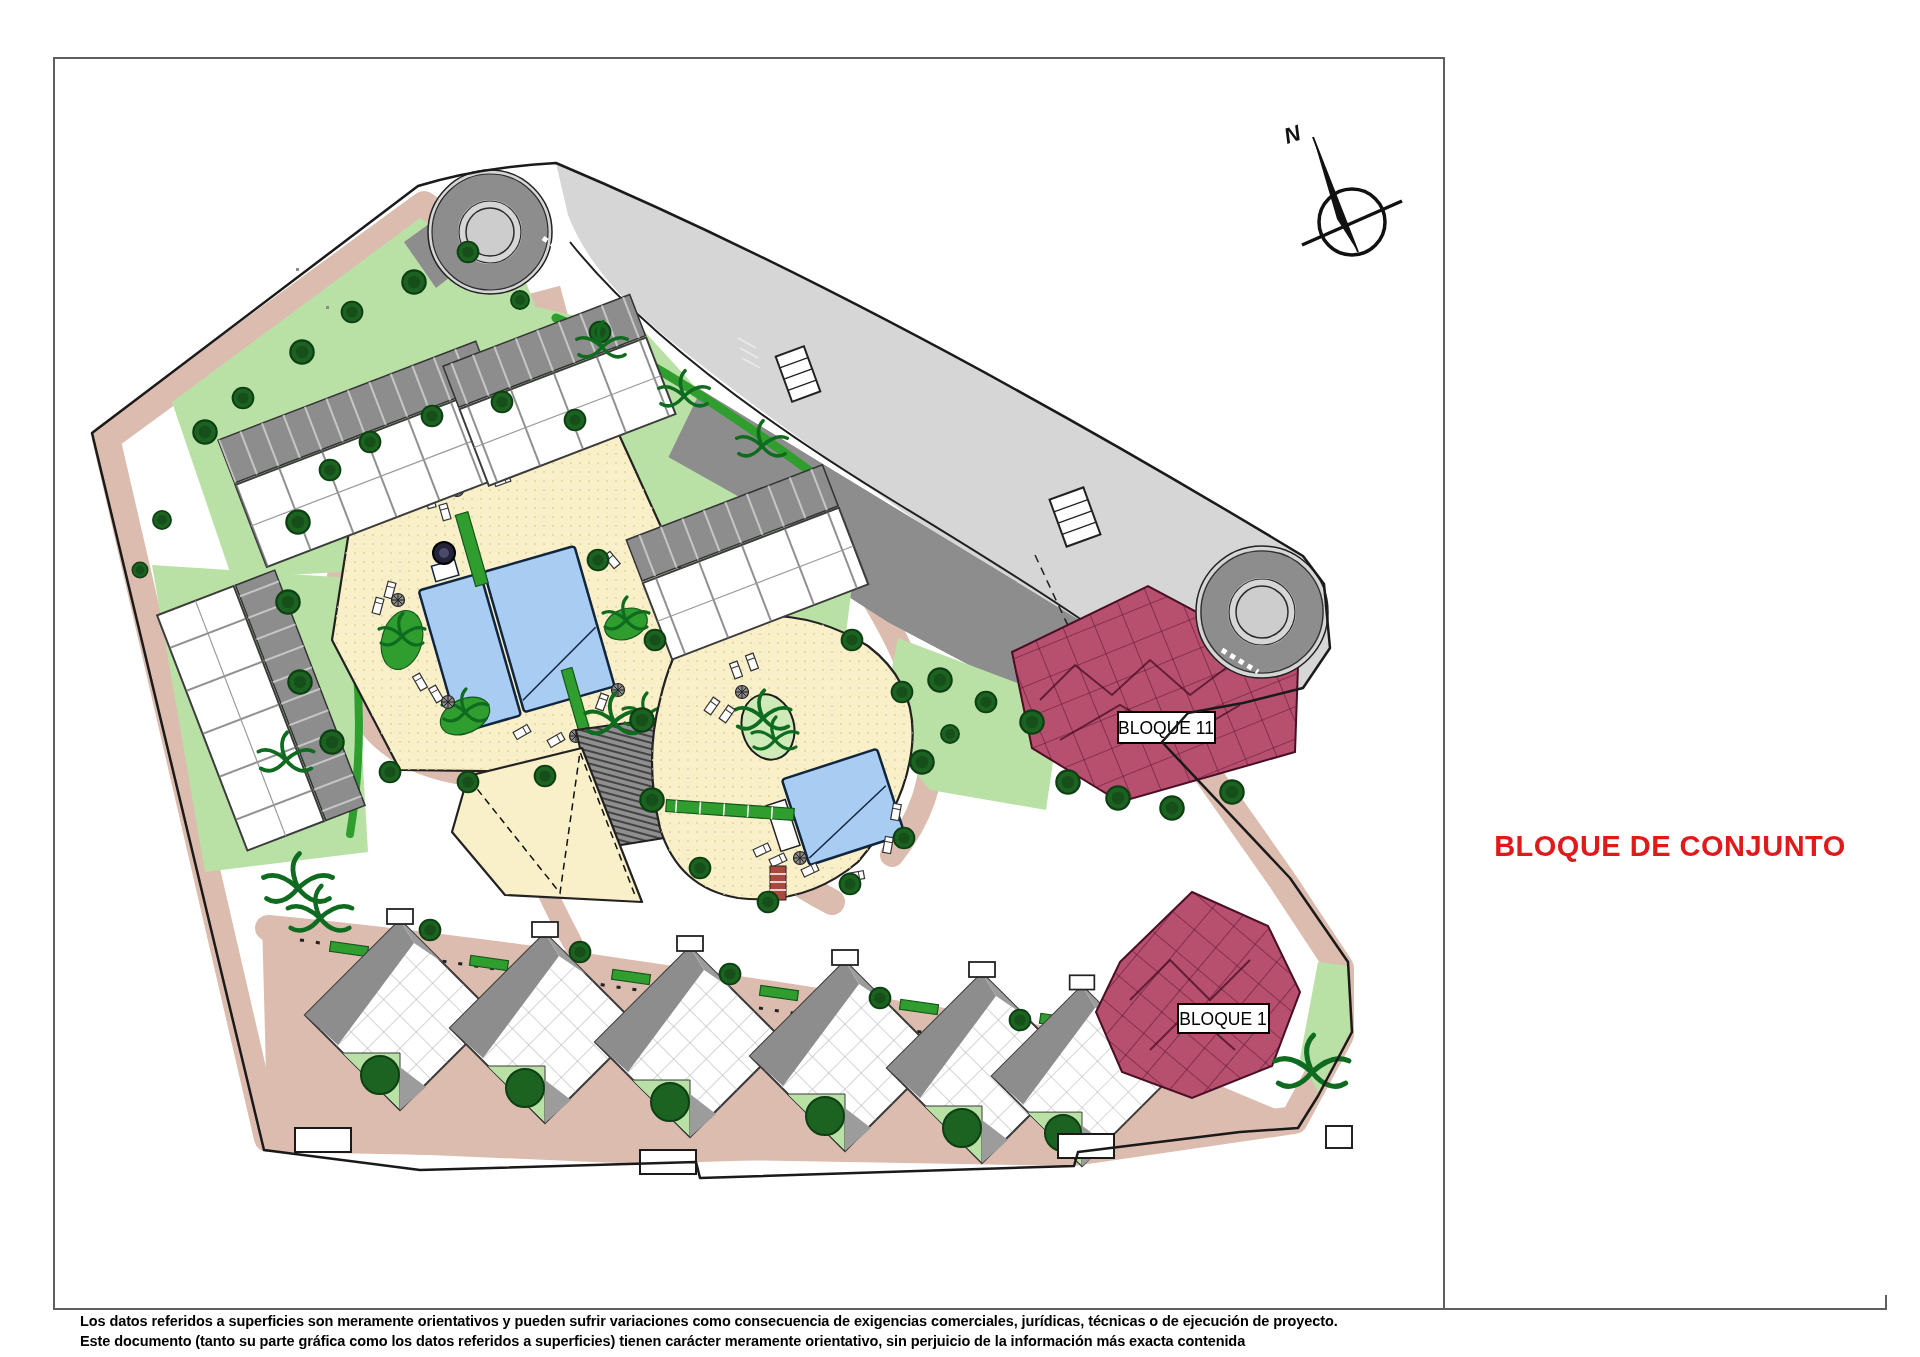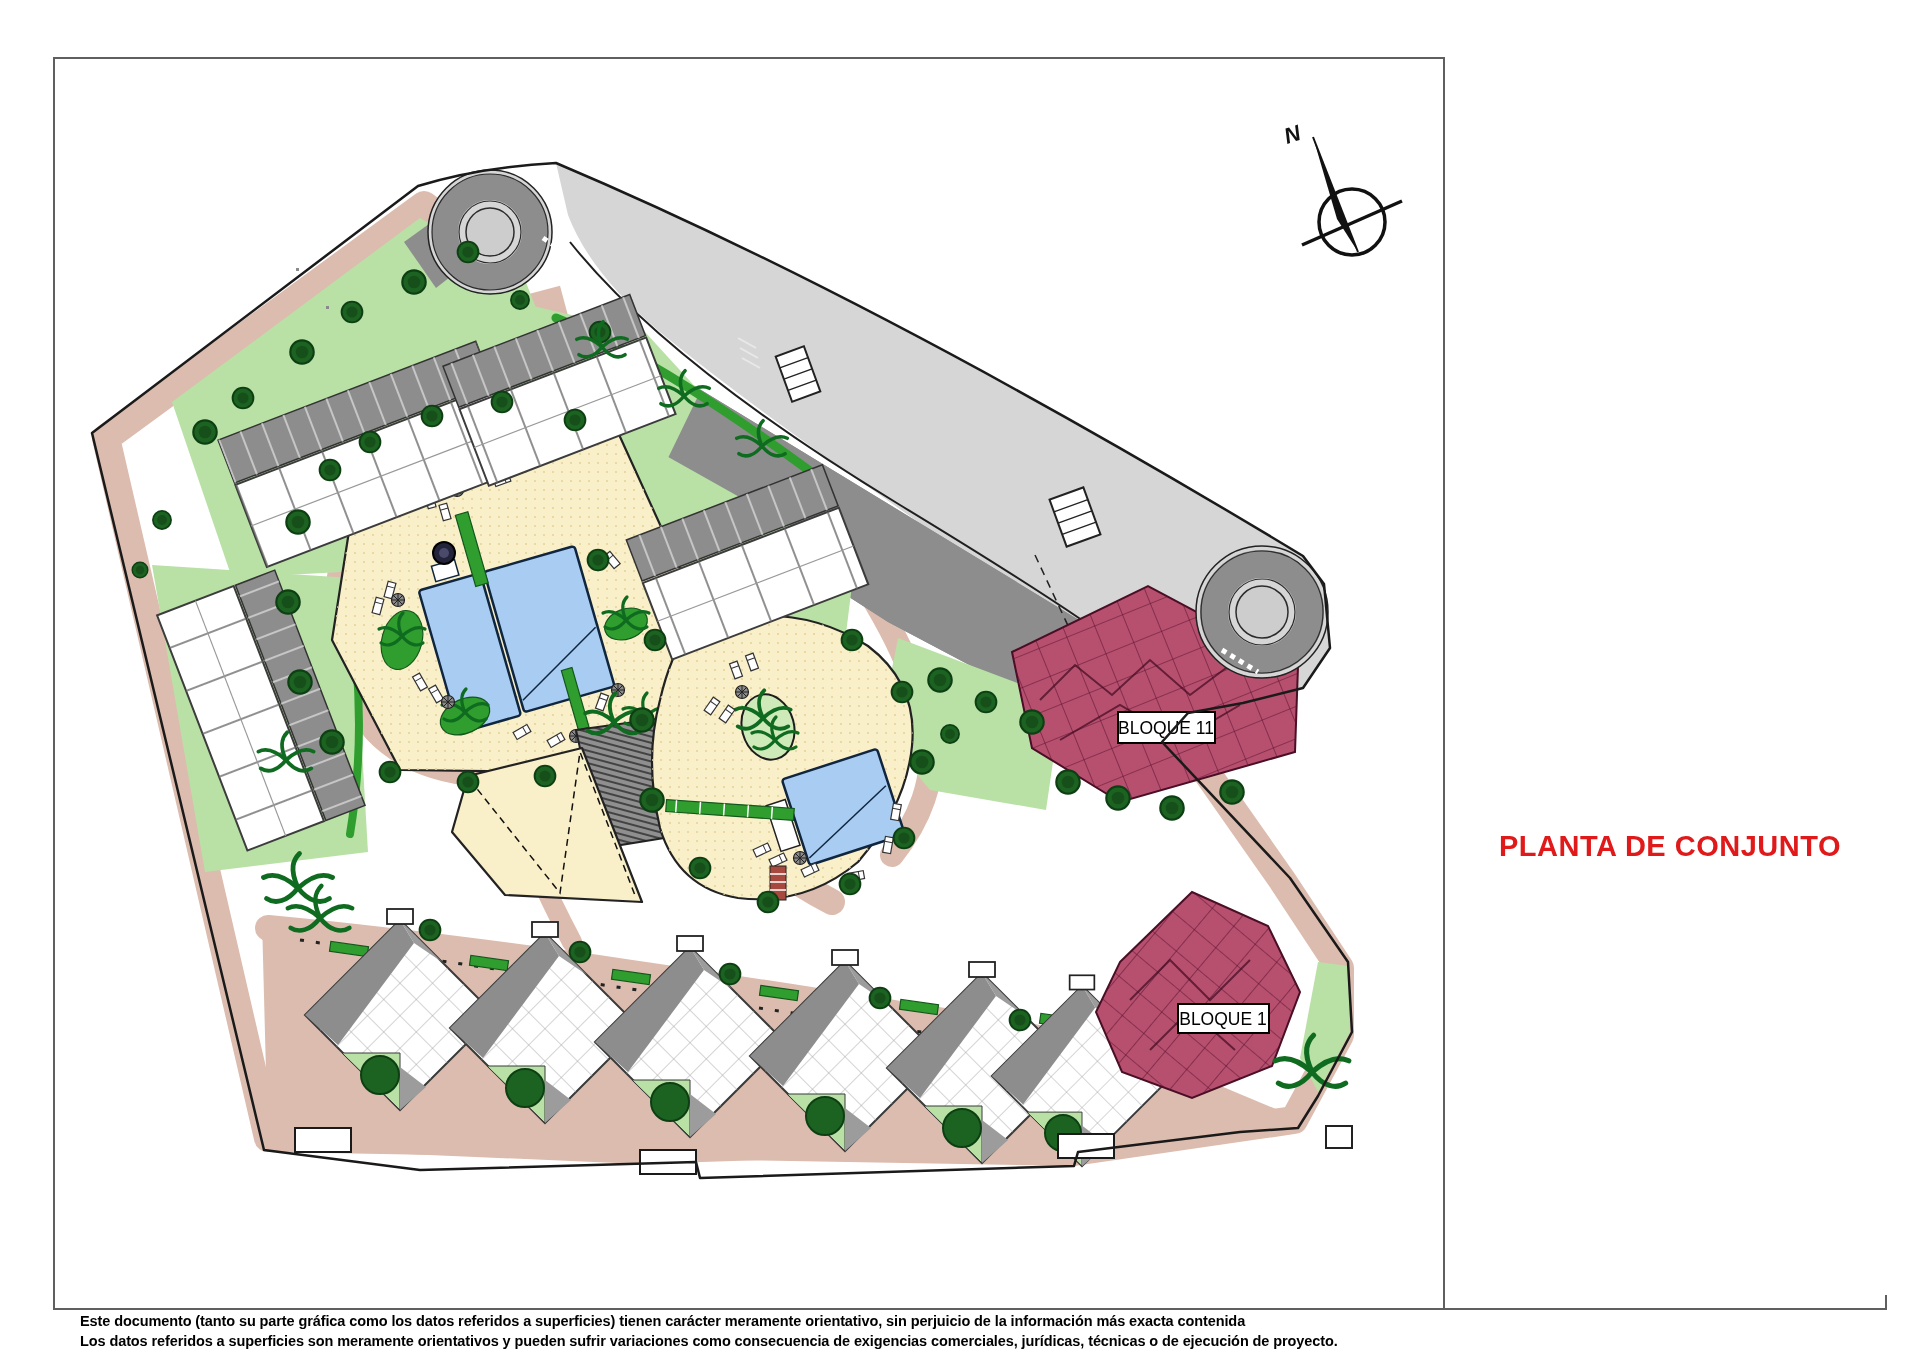--- a/index.html
+++ b/index.html
@@ -399,20 +399,20 @@
     <g transform="translate(1352,222)">
       <circle r="33" fill="none" stroke="#111" stroke-width="3.5"></circle>
       <line x1="-50" y1="23" x2="50" y2="-21" stroke="#111" stroke-width="3.5"></line>
       <polygon points="-39,-85 6,30 -15,-3" fill="#111"></polygon>
       <line x1="-39" y1="-85" x2="6" y2="30" stroke="#111" stroke-width="2"></line>
       <text class="north-n" x="-60" y="-80" text-anchor="middle" transform="rotate(-18 -60 -88)">N</text>
     </g>
   </svg>
 
   <div class="title-block">
-    <div>PLANTA DE CONJUNTO</div>
+    <div>BLOQUE DE CONJUNTO</div>
   </div>
 
   <div class="footer">
+    <div>Los datos referidos a superficies son meramente orientativos y pueden sufrir variaciones como consecuencia de exigencias comerciales, jurídicas, técnicas o de ejecución de proyecto.</div>
     <div>Este documento (tanto su parte gráfica como los datos referidos a superficies) tienen carácter meramente orientativo, sin perjuicio de la información más exacta contenida</div>
-    <div>Los datos referidos a superficies son meramente orientativos y pueden sufrir variaciones como consecuencia de exigencias comerciales, jurídicas, técnicas o de ejecución de proyecto.</div>
   </div>
 </div>
 
 </body></html>

